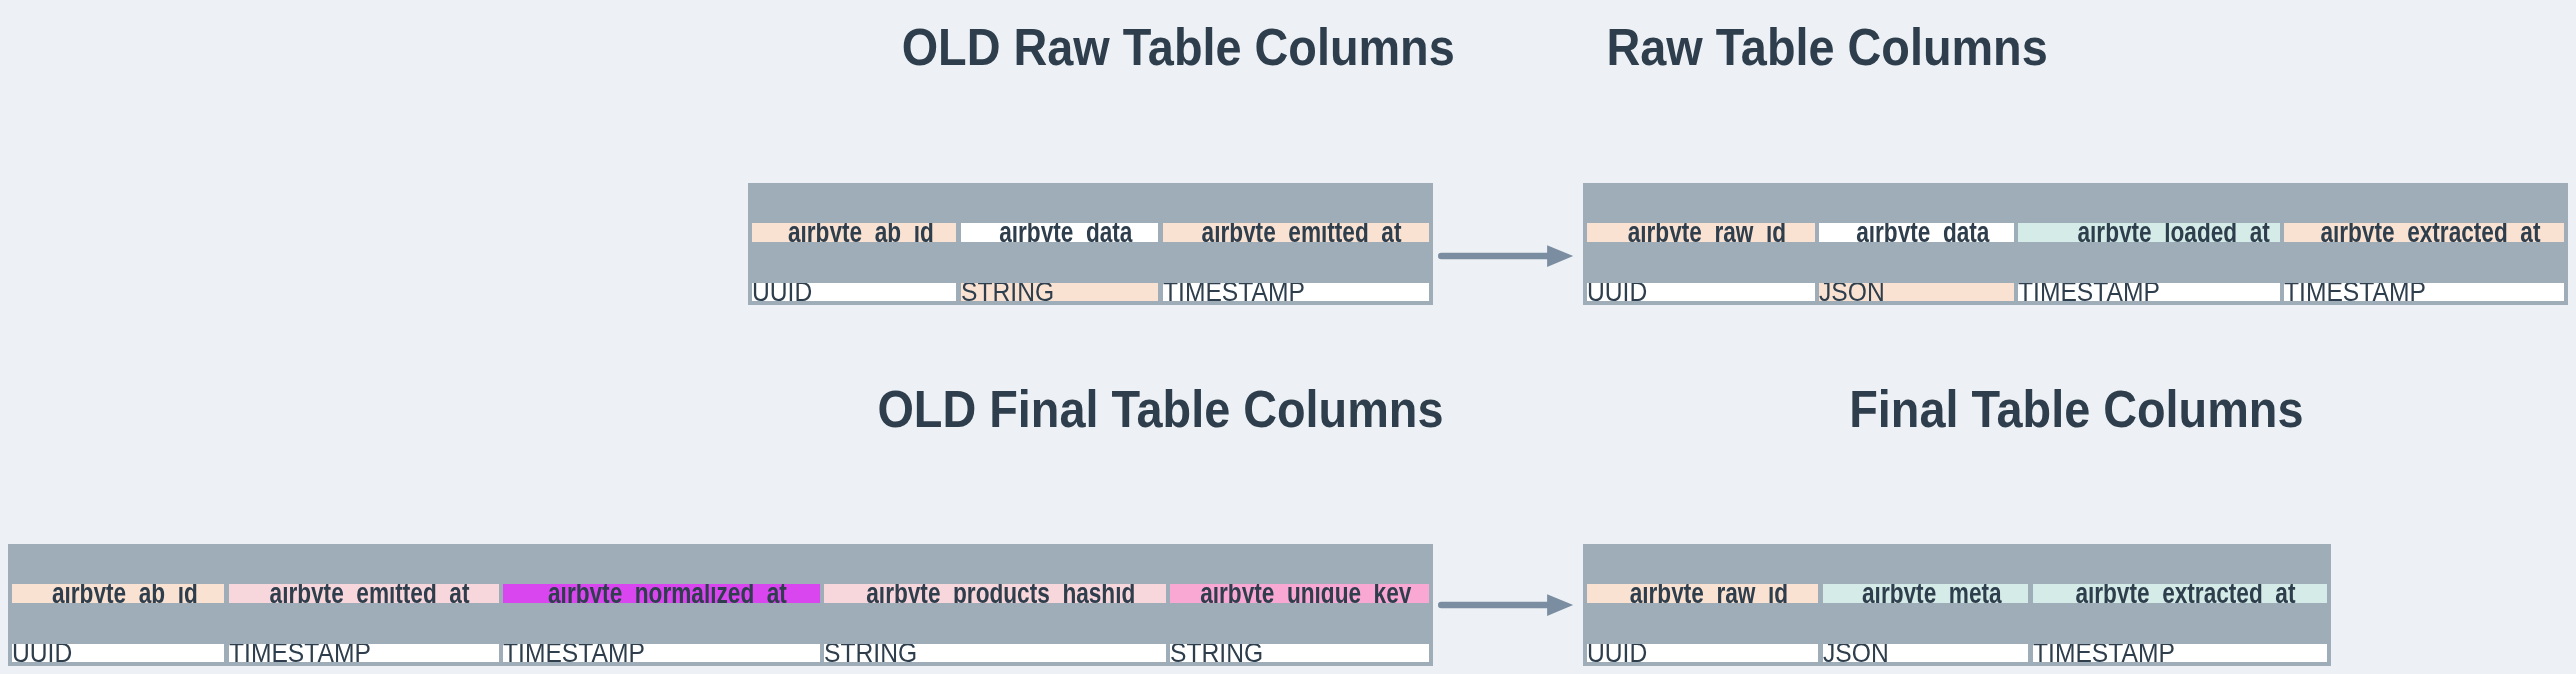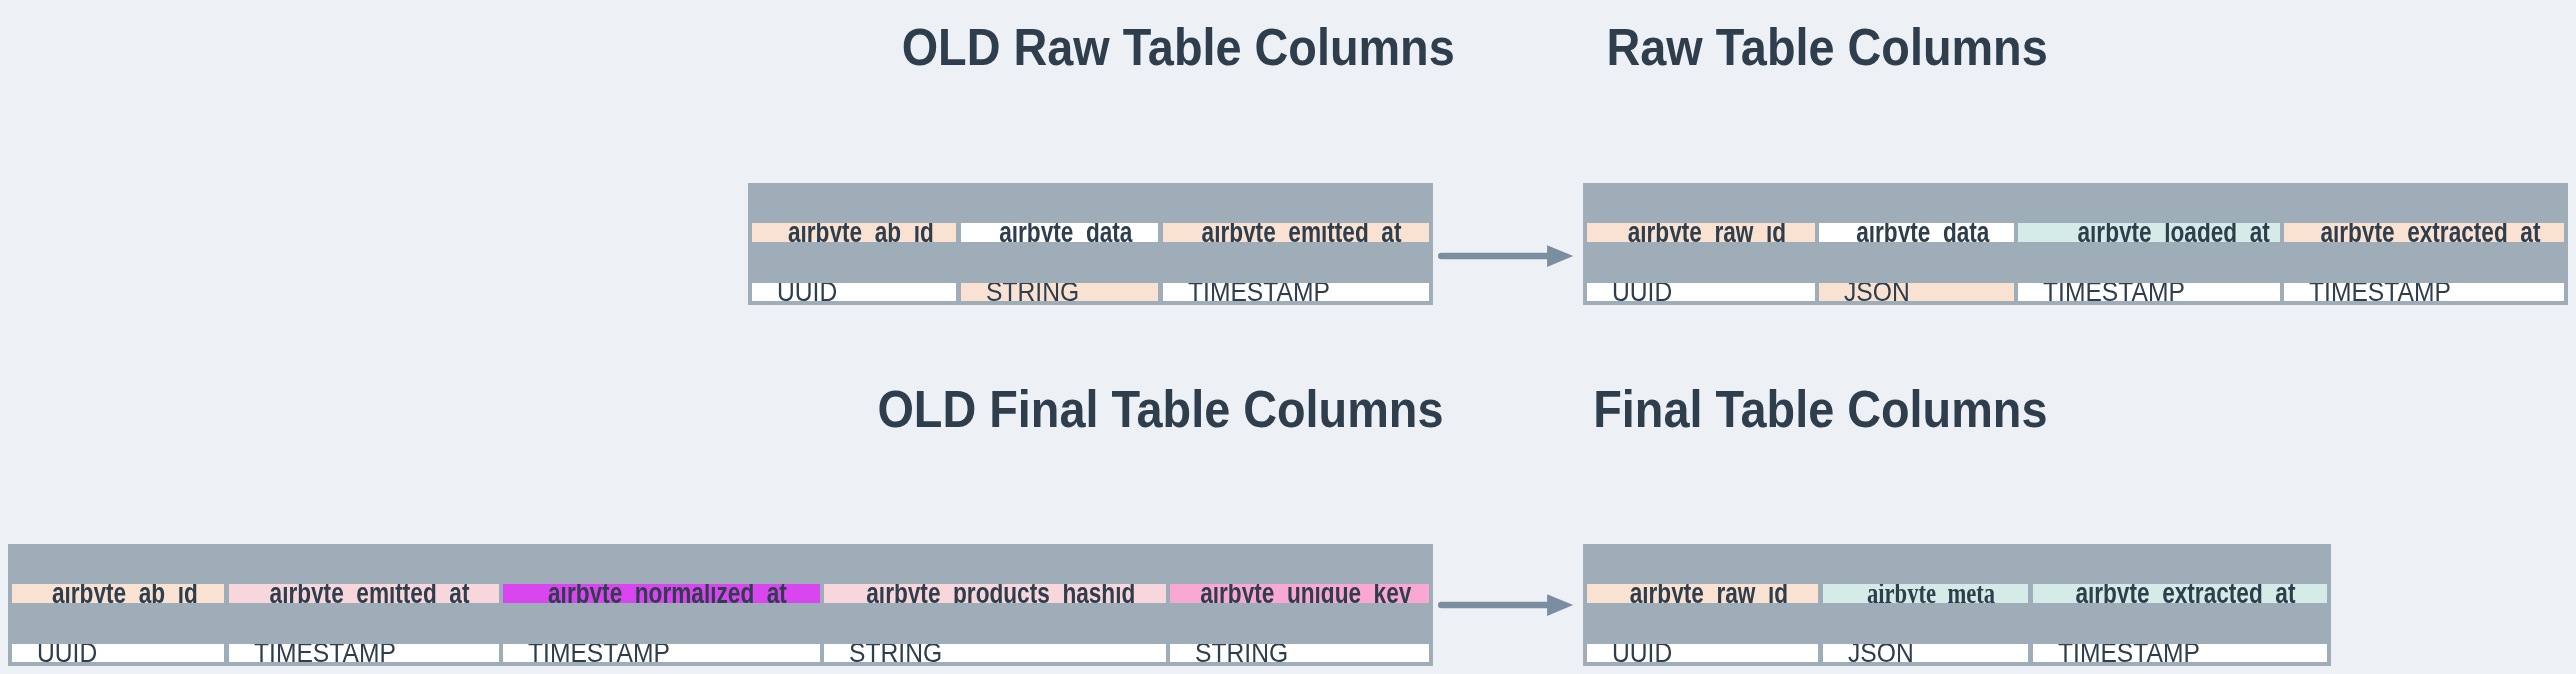--- a/index.html
+++ b/index.html
@@ -33,21 +33,21 @@
     color:var(--c-text);
     white-space:nowrap;
   }
   .title .cond{
     display:inline-block;
     transform:scaleX(0.90);
   }
   .title-old-raw  {left:742px; top:17.5px;}
   .title-raw      {left:1391px; top:17.5px;}
   .title-old-final{left:724px;  top:380px;}
-  .title-final    {left:1384px; top:380px;}
+  .title-final    {left:1456px; top:380px;text-align:right;}
   
   .tbl{
     position:absolute;
     box-sizing:border-box;
     display:grid;
     grid-template-rows:55px 54px;
     gap:4.4px;
     padding:4.4px;
     background:var(--c-table_frame);
   }
@@ -66,21 +66,20 @@
   }
   .cell .cond{display:inline-block; white-space:nowrap;}
   .head{
     justify-content:center;
     font-weight:bold;
     font-size:29px;
   }
   .head .cond{transform:scaleX(0.78); transform-origin:center center;}
   .val{
     justify-content:flex-start;
-    padding-left:25px;
     font-size:28px;
     align-items:center;
   }
   .val .cond{transform:scaleX(0.88); transform-origin:left center;}
   
   .arrow{
     position:absolute;
     width:145px;
     height:44px;
   }
@@ -193,21 +192,21 @@
 
   <svg class="arrow arrow-bottom" viewBox="0 0 200 60">
     <line x1="10" y1="30" x2="158" y2="30" style="stroke:var(--c-arrow)" stroke-width="9" stroke-linecap="round"></line>
     <polygon points="156,15 156,45 192,30" style="fill:var(--c-arrow)"></polygon>
   </svg>
 
   <div class="tbl t-final">
     <div class="cell head" style="background: rgb(249, 226, 210);">
         <span class="cond">_airbyte_raw_id</span>
       </div>
-    <div class="cell head" style="background: rgb(213, 235, 231); font-family: Liberation Serif, serif;">
+    <div class="cell head" style="background: rgb(213, 235, 231);">
         <span class="cond">_airbyte_meta</span>
       </div>
     <div class="cell head" style="background: rgb(213, 235, 231);">
         <span class="cond">_airbyte_extracted_at</span>
       </div>
     <div class="cell val" style="background: rgb(255, 255, 255);">
         <span class="cond">UUID</span>
       </div>
     <div class="cell val" style="background: rgb(255, 255, 255);">
         <span class="cond">JSON</span>

